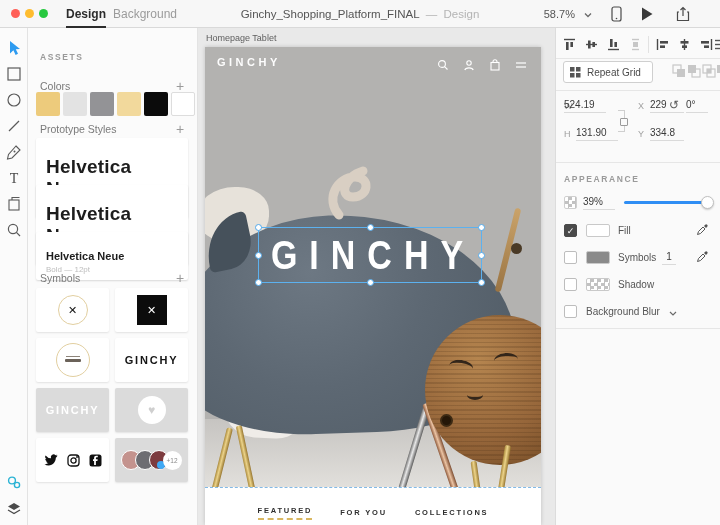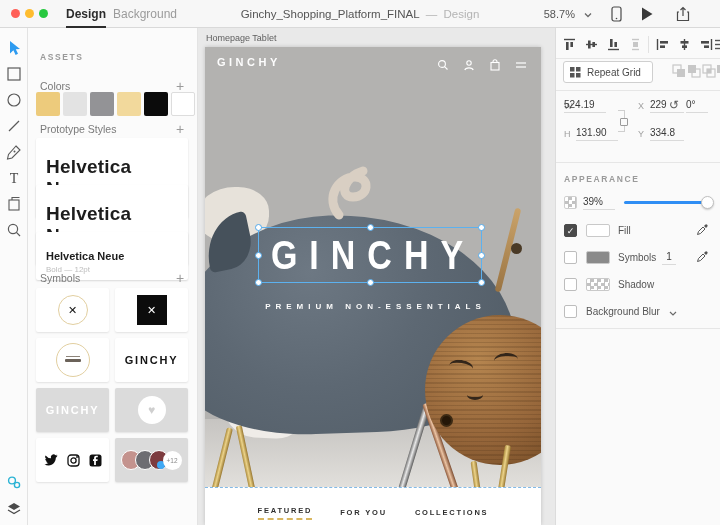--- a/index.html
+++ b/index.html
@@ -328,21 +328,20 @@
         <span id="hero-title">GINCHY</span>
         <span class="hdl h-tl"></span>
         <span class="hdl h-tc"></span>
         <span class="hdl h-tr"></span>
         <span class="hdl h-ml"></span>
         <span class="hdl h-mr"></span>
         <span class="hdl h-bl"></span>
         <span class="hdl h-bc"></span>
         <span class="hdl h-br"></span>
       </div>
-      <div id="hero-sub">PREMIUM NON-ESSENTIALS</div>
 
       <div id="ab-bottom">
         <span class="navitem active">FEATURED</span>
         <span class="navitem">FOR YOU</span>
         <span class="navitem">COLLECTIONS</span>
       </div>
     </div>
   </div>
 
   <div id="inspector">

